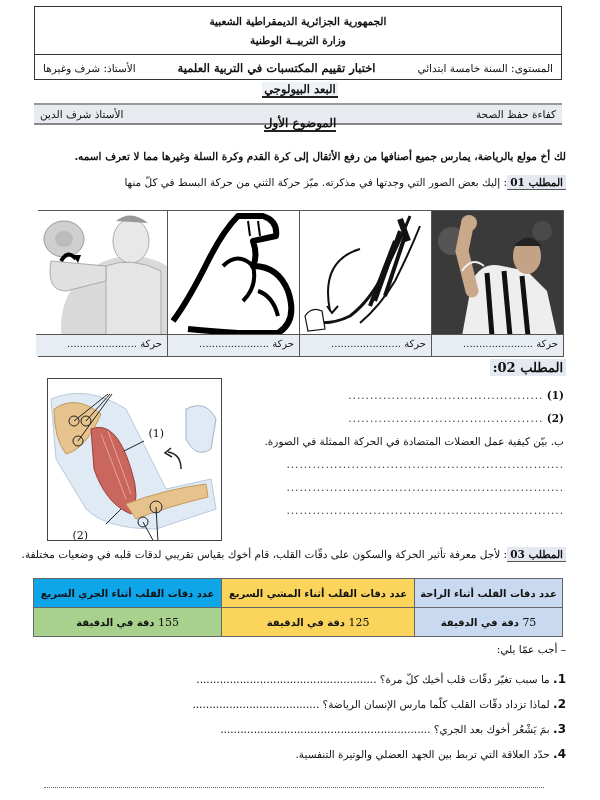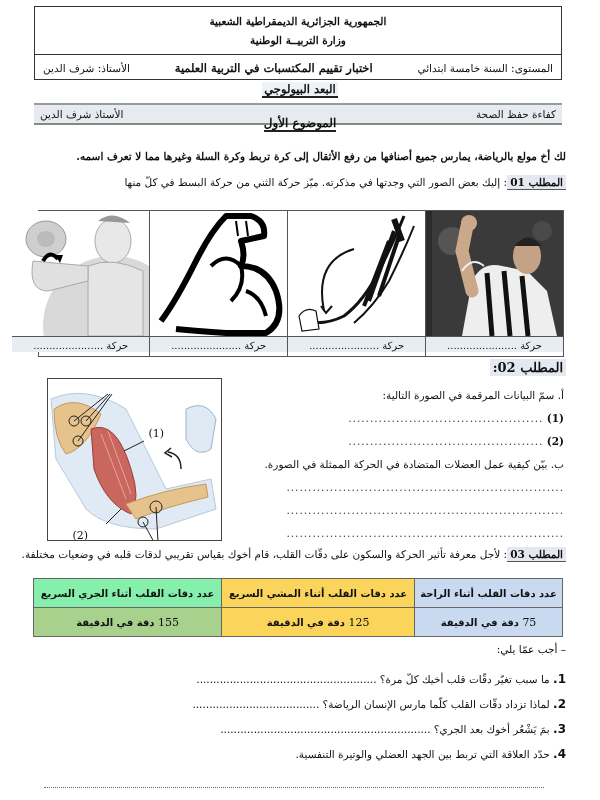--- a/index.html
+++ b/index.html
@@ -24,21 +24,21 @@
   .intro { position: absolute; right: 34px; top: 150px; width: 560px; font-weight: bold; font-size: 10.5px; }
 
   .req { font-size: 10.5px; }
   .req .tag { background: #e4e9f1; font-weight: bold; padding: 1px 3px; border-bottom: 1px solid #555; }
   .req1 { position: absolute; right: 34px; top: 176px; width: 540px; }
 
   .img-table { position: absolute; left: 38px; top: 210px; width: 526px; height: 147px; border: 1px solid #555; display: flex; flex-direction: row; }
   .img-col { flex: 1; border-left: 1px solid #555; display: flex; flex-direction: column; }
   .img-col:last-child { border-left: none; }
   .img-col .pic { height: 125px; position: relative; overflow: hidden; background: #fff; }
-  .img-col .cap { height: 16px; border-top: 1px solid #555; background: #e8edf4; font-size: 10px; padding: 3px 21px; white-space: nowrap; overflow: hidden; }
+  .img-col .cap { height: 22px; border-top: 1px solid #555; background: #e8edf4; font-size: 10px; padding: 3px 5px; white-space: nowrap; overflow: hidden; }
 
   .req2-label { position: absolute; right: 34px; top: 360px; font-size: 13px; padding-left: 12px; }
   .req2-label span { background: #e4e9f1; font-weight: bold; padding: 1px 3px; }
 
   .arm-fig { position: absolute; left: 47px; top: 378px; width: 175px; height: 163px; border: 1px solid #444; background: #fff; overflow: hidden; }
 
   .q2 { position: absolute; right: 36px; top: 384px; width: 330px; font-size: 10.5px; }
   .q2 .line { height: 23px; line-height: 23px; white-space: nowrap; }
   .dots { color: #444; letter-spacing: 1px; }
 
@@ -58,38 +58,38 @@
 <body>
 
 <div class="hdr-box">
   <div class="hdr-top">
     <div>الجمهورية الجزائرية الديمقراطية الشعبية</div>
     <div>وزارة التربيــة الوطنية</div>
   </div>
   <div class="hdr-bottom">
     <span>المستوى: السنة خامسة ابتدائي</span>
     <span class="title">اختبار تقييم المكتسبات في التربية العلمية</span>
-    <span>الأستاذ: شرف الدين</span>
+    <span>الأستاذ: شرف وغيرها</span>
   </div>
 </div>
 
 <div class="dimension">
   <span>البعد البيولوجي</span>
 </div>
 
 <div class="comp-bar">
   <span>كفاءة حفظ الصحة</span>
   <span>الأستاذ شرف الدين</span>
 </div>
 
 <div class="subject">
   <span>الموضوع الأول</span>
 </div>
 
-<div class="intro">لك أخ مولع بالرياضة، يمارس جميع أصنافها من رفع الأثقال إلى كرة تربط وكرة السلة وغيرها مما لا تعرف اسمه.</div>
+<div class="intro">لك أخ مولع بالرياضة، يمارس جميع أصنافها من رفع الأثقال إلى كرة القدم وكرة السلة وغيرها مما لا تعرف اسمه.</div>
 
 <div class="req req1">
   <span class="tag">المطلب 01</span><span>: إليك بعض الصور التي وجدتها في مذكرته. ميّز حركة الثني من حركة البسط في كلّ منها</span>
 </div>
 
 <div class="img-table">
 
   <div class="img-col">
     <div class="pic" style="background:#2b2b2b;">
       <svg width="131" height="125" viewBox="0 0 131 125">
@@ -176,21 +176,20 @@
     <line x1="78" y1="72" x2="98" y2="62" stroke="#222" stroke-width="1"></line>
     <line x1="60" y1="145" x2="75" y2="130" stroke="#222" stroke-width="1"></line>
     <path d="M135 90 Q135 75 122 73" stroke="#222" stroke-width="1.5" fill="none"></path>
     <path d="M125 69 L119 74 L126 78" stroke="#222" stroke-width="1.5" fill="none"></path>
     <text x="118" y="58" font-family="DejaVu Serif, serif" font-size="11" fill="#111">(1)</text>
     <text x="42" y="160" font-family="DejaVu Serif, serif" font-size="11" fill="#111">(2)</text>
   </svg>
 </div>
 
 <div class="q2">
-  <div class="line">أ.   سمّ البيانات المرقمة في الصورة التالية:</div>
   <div class="line">
     <b>(1)</b>
     <span class="dots">.............................................</span>
   </div>
   <div class="line">
     <b>(2)</b>
     <span class="dots">.............................................</span>
   </div>
   <div class="line">ب. بيّن كيفية عمل العضلات المتضادة في الحركة الممثلة في الصورة.</div>
   <div class="line dots">................................................................</div>
@@ -200,21 +199,21 @@
 
 <div class="req req3">
   <span class="tag">المطلب 03</span><span>: لأجل معرفة تأثير الحركة والسكون على دقّات القلب، قام أخوك بقياس تقريبي لدقات قلبه في وضعيات مختلفة.</span>
 </div>
 
 <table class="hr-table">
   <tbody>
       <tr>
     <td style="background:#c9d9ef;">عدد دقات القلب أثناء الراحة</td>
     <td style="background:#fbd55b;">عدد دقات القلب أثناء المشي السريع</td>
-    <td style="background:#86efac;">عدد دقات القلب أثناء الجري السريع</td>
+    <td style="background:#0ea5e9;">عدد دقات القلب أثناء الجري السريع</td>
   </tr>
   <tr>
     <td style="background:#c9d9ef;">
       <span class="num">75</span>
       <span>دقة في الدقيقة</span>
     </td>
     <td style="background:#fbd55b;">
       <span class="num">125</span>
       <span>دقة في الدقيقة</span>
     </td>

